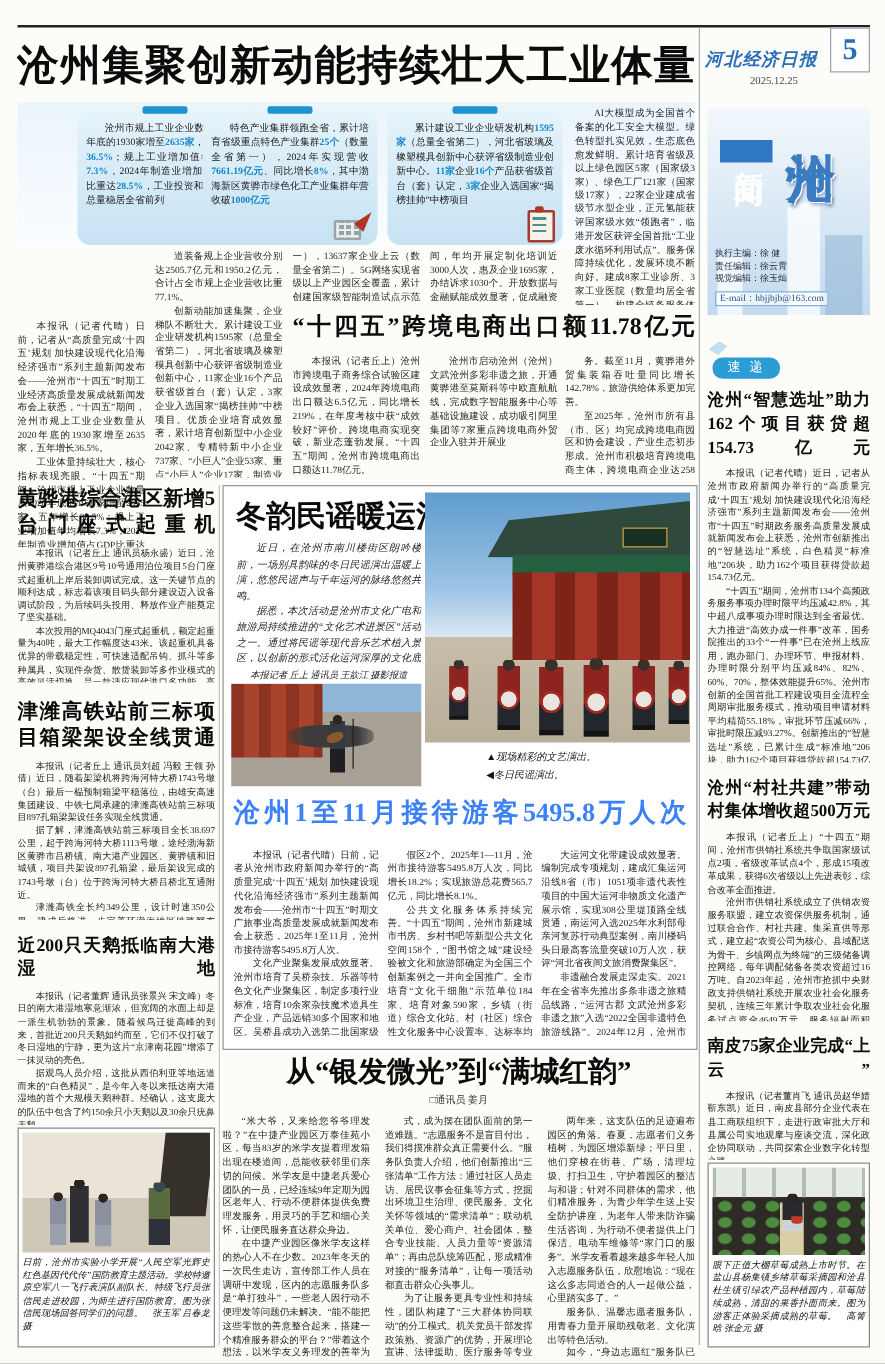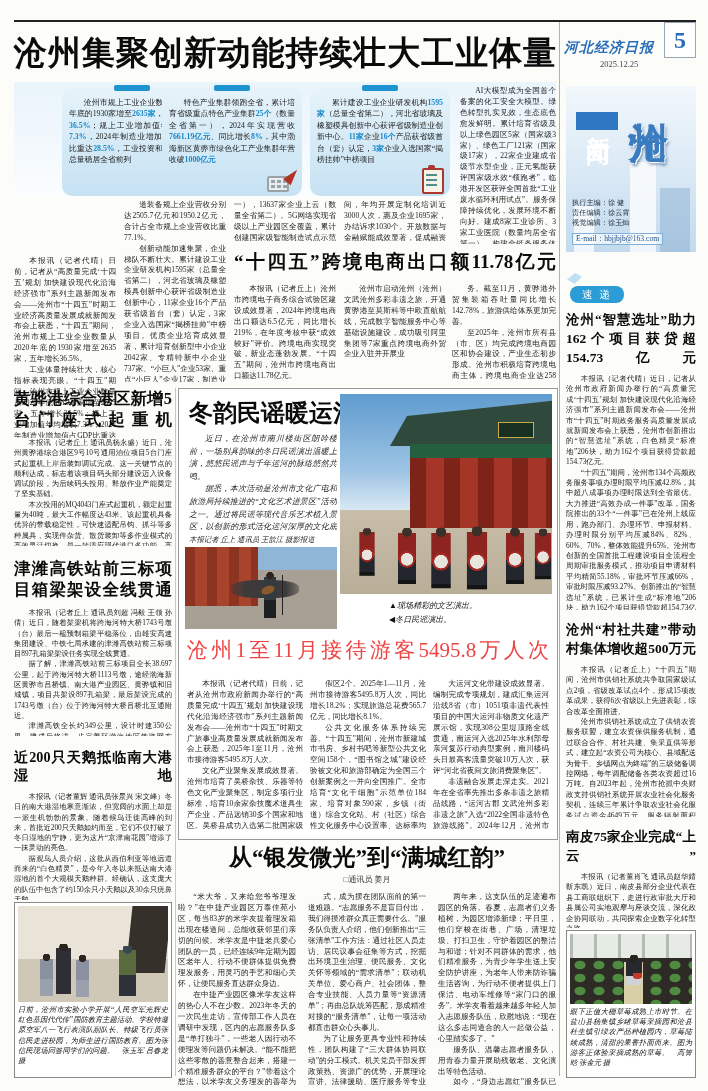--- a/index.html
+++ b/index.html
@@ -48,23 +48,23 @@
 
   .rail{left:14px;top:388px;width:158px;height:512px;overflow:hidden;}
   .rail-h{font-size:16.5px;line-height:21px;font-weight:bold;text-align:justify;text-align-last:justify;
           margin:12px 0 8px;color:#0b0b0b;}
   .rail-h.first{margin-top:0;}
   .rail-h.small{font-size:14.2px;line-height:18px;}
 
   .fbox{left:178px;top:388px;width:378px;height:450px;border:1px solid #9a9a9a;background:#fff;}
   .f-h{left:10px;top:8px;font-size:24px;font-weight:bold;color:#0b0b0b;}
   .f-text{left:10px;top:44px;width:148px;height:100px;font-size:8px;line-height:12.6px;font-style:italic;overflow:hidden;}
-  .f-byline{left:10px;top:146px;width:148px;font-size:7.4px;text-align:left;font-style:italic;color:#222;}
-  .f-h2{left:8px;top:246px;width:362px;font-size:21px;line-height:30px;font-weight:normal;
-        text-align:justify;text-align-last:justify;color:#ef4444;}
+  .f-byline{left:10px;top:146px;width:148px;font-size:7.4px;text-align:center;font-style:italic;color:#222;}
+  .f-h2{left:8px;top:246px;width:362px;font-size:21px;line-height:30px;font-weight:bold;
+        text-align:justify;text-align-last:justify;color:#3b82f6;}
   .f-cols{top:290px;height:150px;width:116px;overflow:hidden;}
   .f-cap{left:210px;top:210px;width:160px;font-size:8px;line-height:14px;font-style:italic;color:#111;}
 
   .v-h{left:178px;top:842px;width:378px;font-size:23px;font-weight:bold;text-align:center;color:#0b0b0b;}
   .v-by{left:178px;top:874px;width:378px;font-size:8px;text-align:center;color:#333;}
   .v-cols{top:892px;height:196px;width:118px;overflow:hidden;}
 
   .np{left:566px;top:86px;width:130px;height:166px;background:linear-gradient(180deg,#f2f8fc,#c3daee);overflow:hidden;}
   .np-b{position:absolute;background:rgba(255,255,255,.75);}
   .np-b2{position:absolute;background:rgba(140,175,210,.5);}

